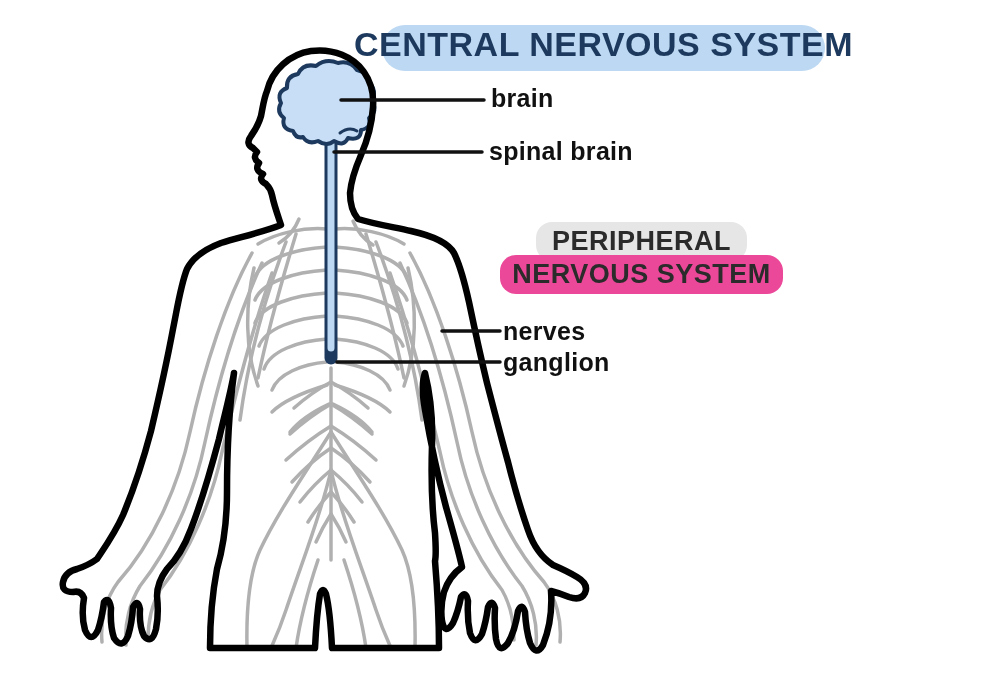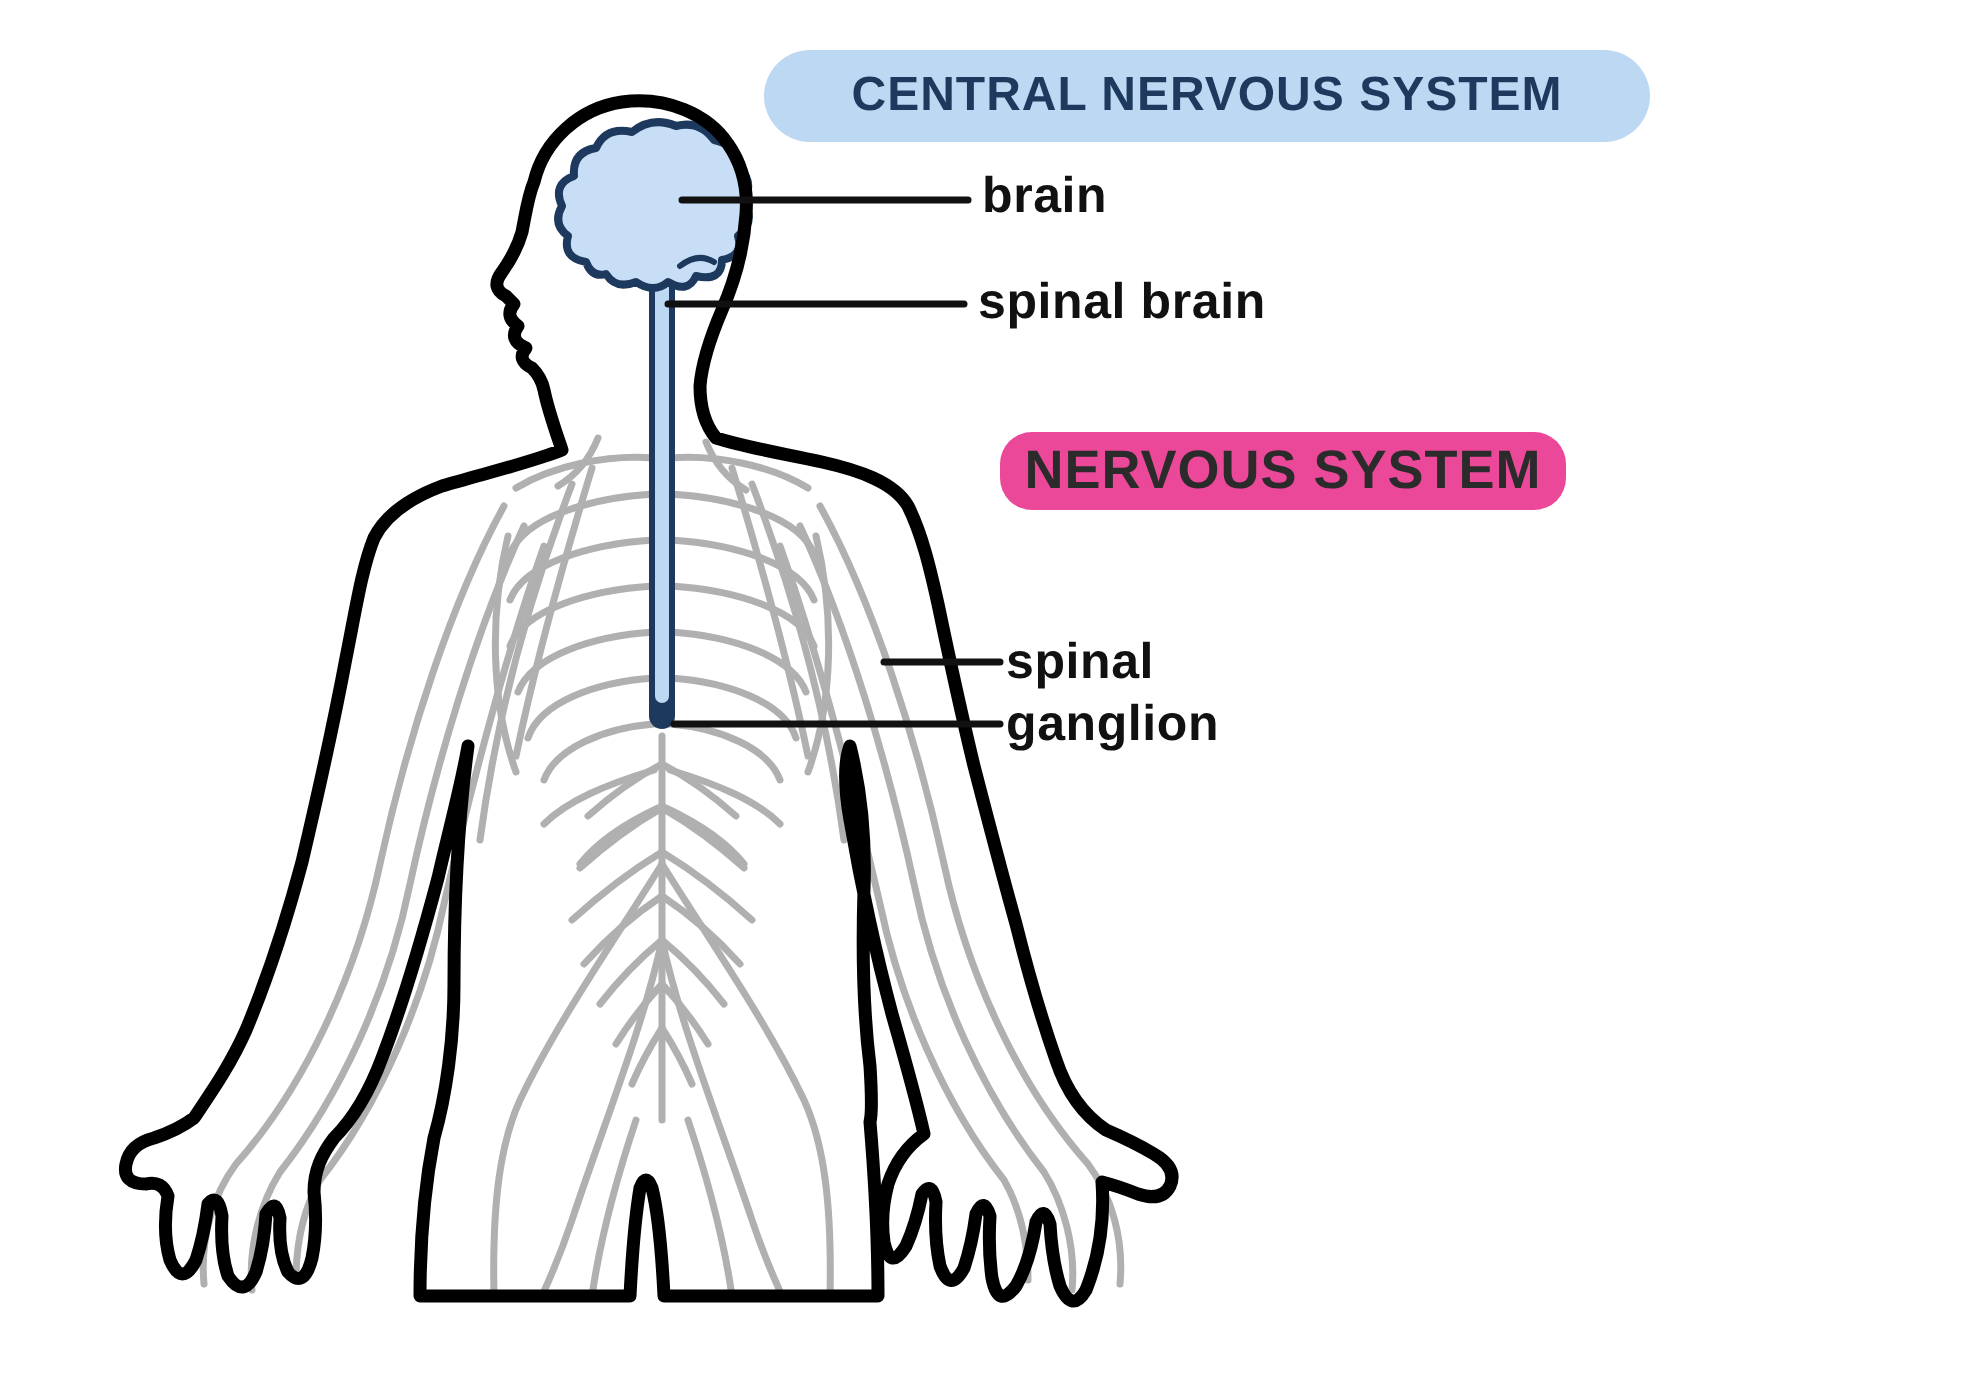--- a/index.html
+++ b/index.html
@@ -16,22 +16,22 @@
     font-weight:bold;
     font-size:25px;
     letter-spacing:0.3px;
     white-space:nowrap;
     line-height:1.15;
   }
   .cns-pill{
     position:absolute;
     left:382px;top:25px;width:443px;height:46px;
     border-radius:23px;
-    display:flex;align-items:center;justify-content:center;
-    font-size:24px;font-weight:bold;letter-spacing:0.5px;
+    display:flex;justify-content:center;
+    font-size:34px;font-weight:bold;letter-spacing:0.5px;
     white-space:nowrap;
   }
   .pns-badge{
     position:absolute;
     left:498px;top:222px;width:287px;
     display:flex;flex-direction:column;align-items:center;
   }
   .pns-line{
     display:block;
     font-size:27px;font-weight:bold;letter-spacing:0.5px;
@@ -213,20 +213,21 @@
       <line x1="442" y1="331" x2="500" y2="331"></line>
       <line x1="337" y1="362" x2="500" y2="362"></line>
     </g>
   </svg>
 
   <div class="cns-pill" style="background-color: rgb(188, 216, 243);">
     <span style="color: rgb(29, 58, 94);">CENTRAL NERVOUS SYSTEM</span>
   </div>
 
   <div class="pns-badge">
+    <span class="pns-line" style="background-color: rgb(230, 230, 230); color: rgb(43, 43, 43);">PERIPHERAL</span>
     <span class="pns-line pns-line2" style="background-color: #ec4899; color: rgb(43, 43, 43);">NERVOUS SYSTEM</span>
   </div>
 
   <div class="label" style="left: 491px; top: 84px; color: rgb(17, 17, 17); text-align: center;">brain</div>
   <div class="label" style="left: 489px; top: 137px; color: rgb(17, 17, 17);">spinal brain</div>
-  <div class="label" style="left: 503px; top: 317px; color: rgb(17, 17, 17);">spinal</div>
+  <div class="label" style="left: 503px; top: 317px; color: rgb(17, 17, 17);">nerves</div>
   <div class="label" style="left: 503px; top: 348px; color: rgb(17, 17, 17);">ganglion</div>
 </div>
 
 </body></html>

